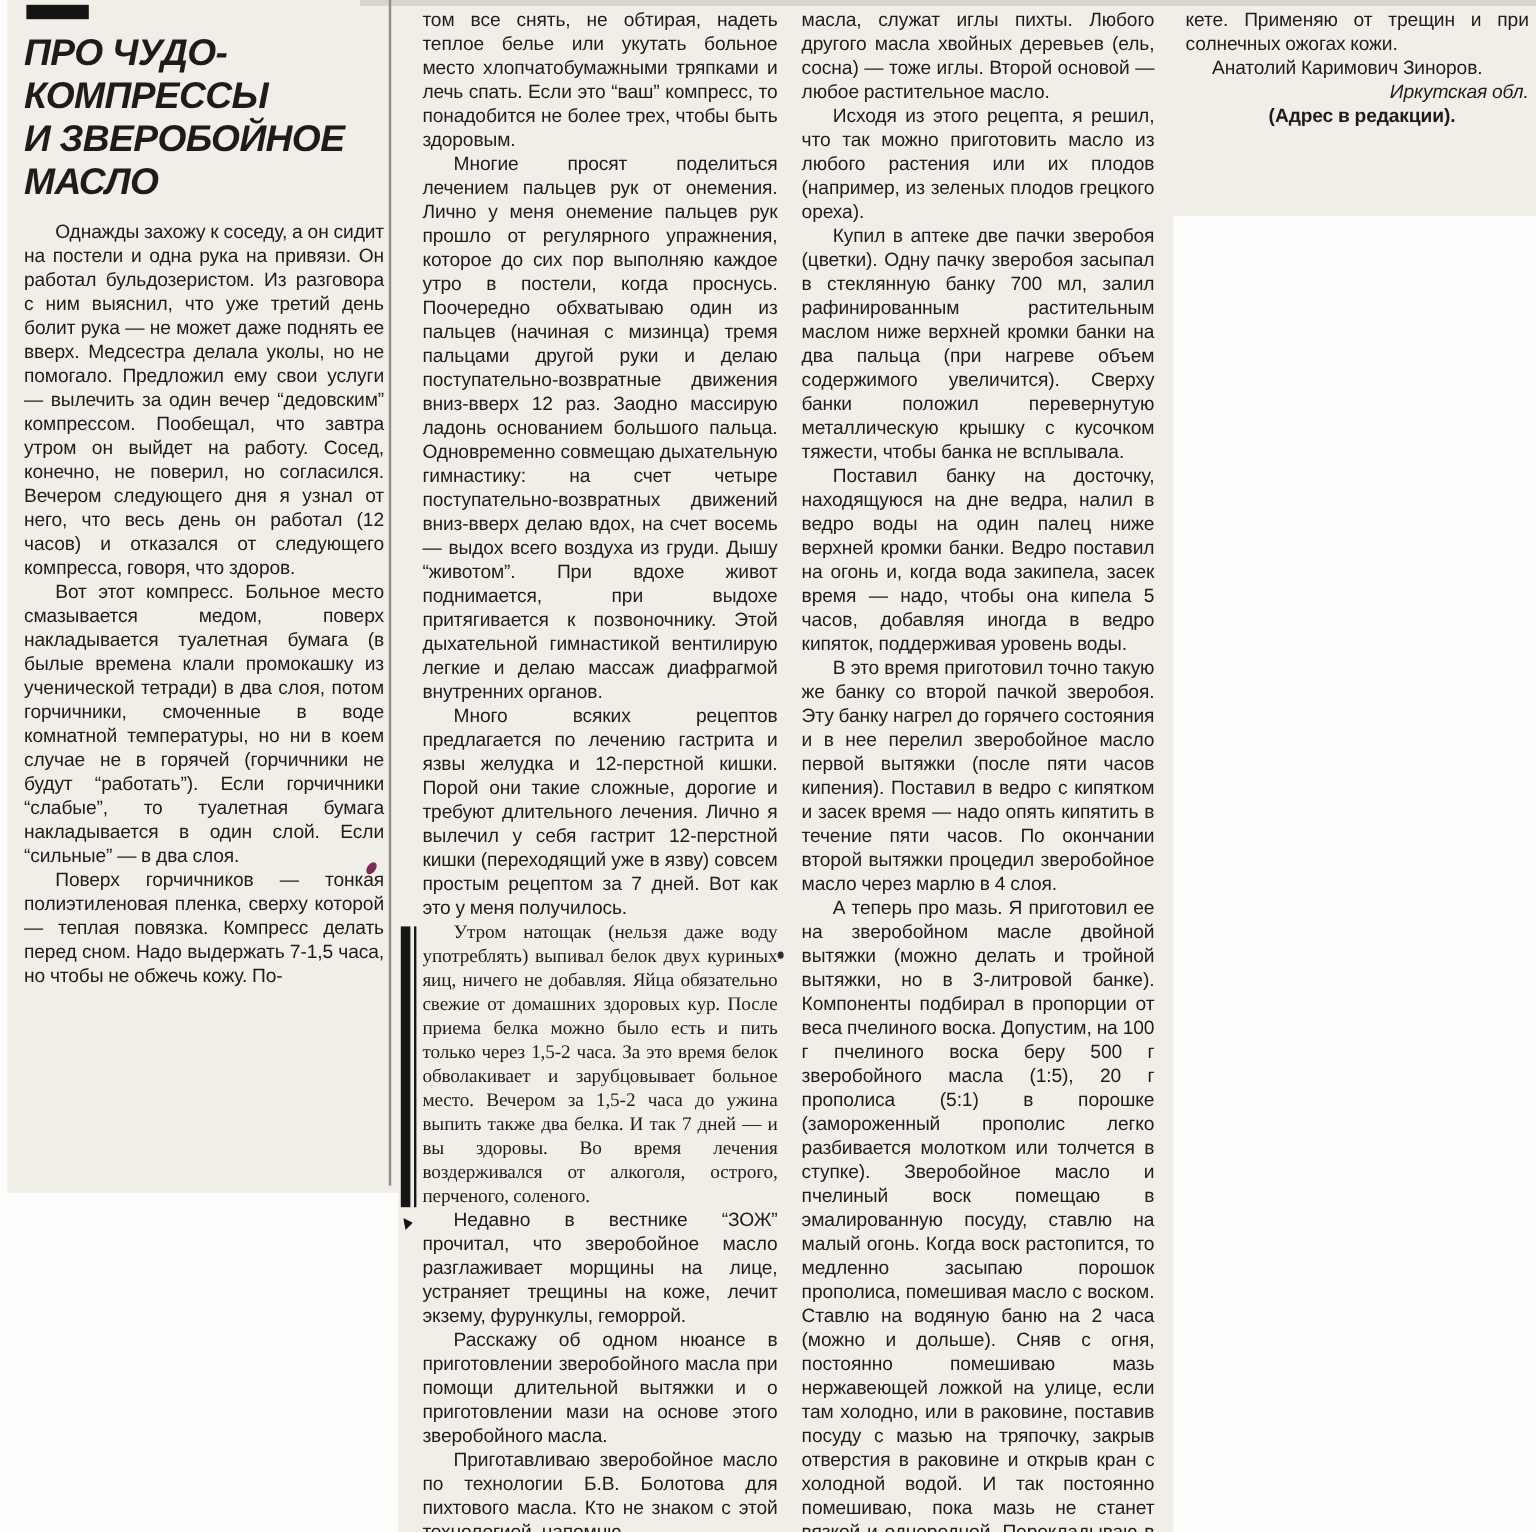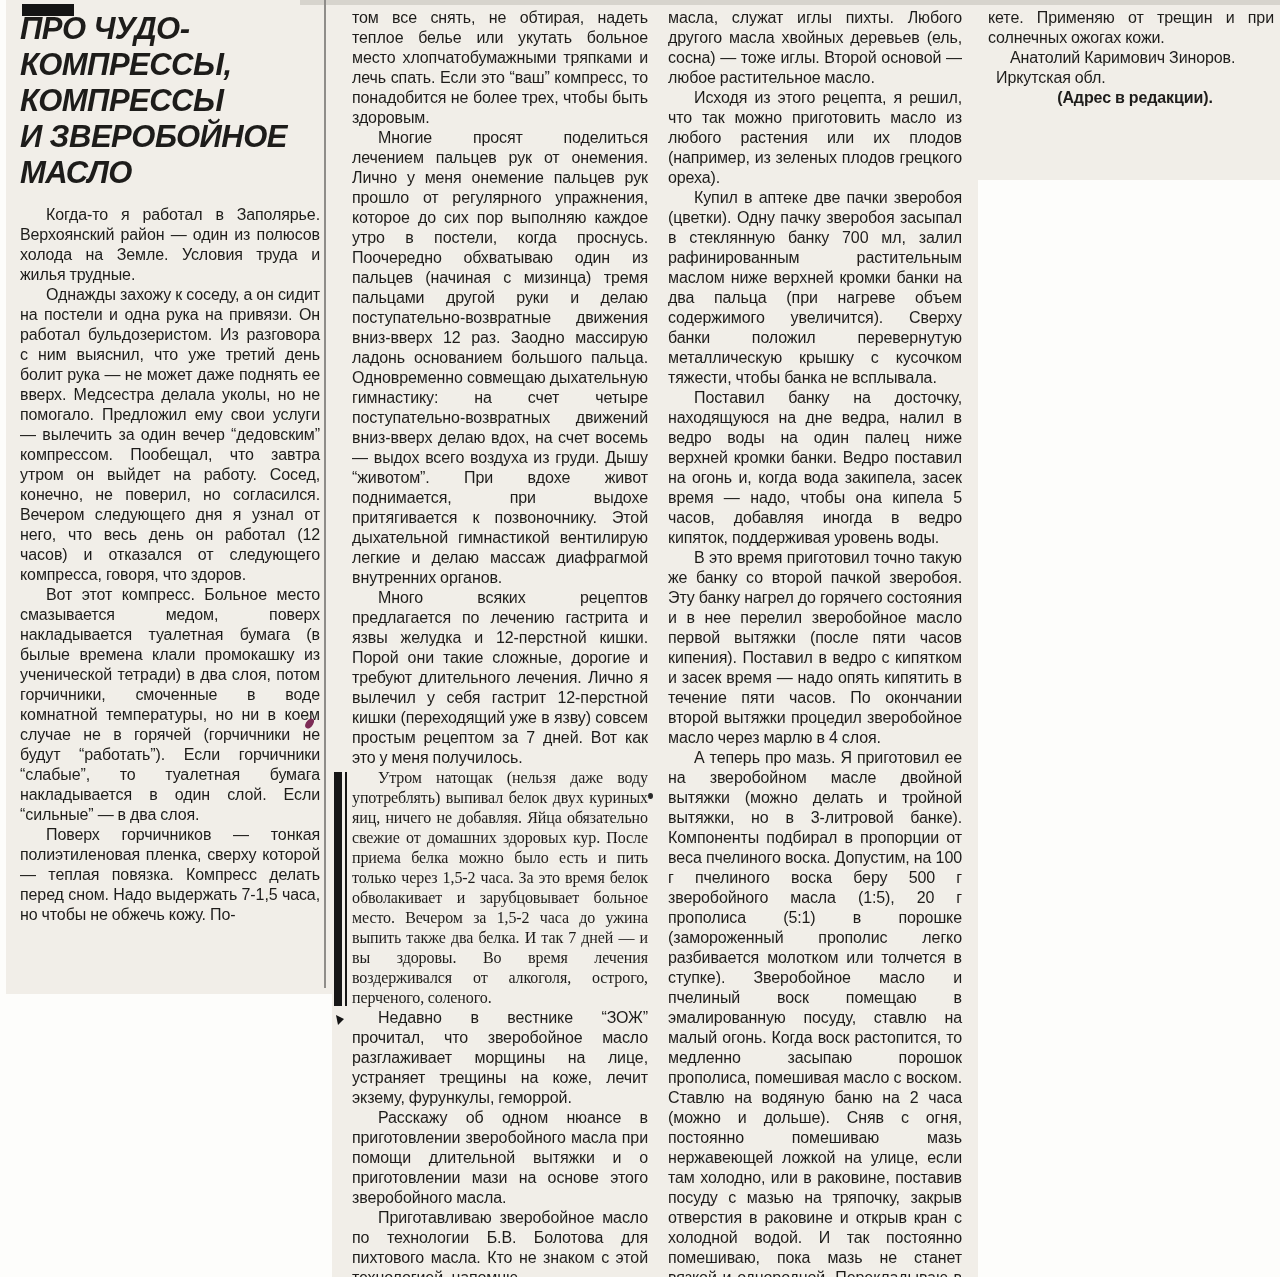--- a/index.html
+++ b/index.html
@@ -11,21 +11,21 @@
   }
   .paper { position:absolute; background:#f1eee8; }
   .paper-a { left:6px;   top:0; width:326px; height:994px;  border-right:1px solid #e2dfd8; }
   .paper-b { left:332px; top:0; width:646px; height:1277px; }
   .paper-c { left:978px; top:0; width:302px; height:180px; }
   .edge-strip { position:absolute; left:300px; top:0; width:980px; height:5px; background:#c9c6bf; opacity:.65; }
   .clip-mark { position:absolute; left:22px; top:4px; width:52px; height:12px; background:#141414; }
   .rule-v { position:absolute; left:324px; top:0; width:2px; height:988px; background:#8f8d89; }
 
   .col { position:absolute; text-align:justify; font-size:16px; line-height:20px; letter-spacing:-0.1px; word-spacing:-0.3px; }
-  .col1 { left:20px;  top:3px; width:300px; }
+  .col1 { left:20px;  top:18px; width:300px; }
   .col2 { left:352px; top:8px;  width:296px; }
   .col3 { left:668px; top:8px;  width:294px; }
   .col4 { left:988px; top:8px;  width:286px; }
 
   .title {
     margin:8px 0 14px 0;
     font-size:31px; line-height:36px;
     font-weight:bold; font-style:italic;
     letter-spacing:-0.5px; text-align:left;
   }
@@ -48,21 +48,21 @@
 
   
   .mark { position:relative; }
   .mark::before {
     content:""; position:absolute; left:-16px; top:7px;
     width:8px; height:10px; background:#141414;
     clip-path:polygon(0 0, 100% 40%, 25% 100%);
   }
 
   .s-author  { font-weight:normal; text-indent:22px; text-align:left; }
-  .s-region  { text-indent:8px;  text-align:left; }
+  .s-region  { text-indent:8px;  text-align:right;font-style:italic; }
   .s-address { font-weight:bold; text-indent:8px; text-align:center; }
 
   .artifact-magenta {
     position:absolute; left:306px; top:718px; width:7px; height:11px;
     background:#7d2c56; border-radius:60% 40% 55% 45%; transform:rotate(28deg);
   }
   .artifact-dot {
     position:absolute; left:648px; top:793px; width:5px; height:6px;
     background:#2a2a2a; border-radius:50%;
   }
@@ -75,27 +75,25 @@
   <div class="paper paper-a"></div>
   <div class="paper paper-b"></div>
   <div class="paper paper-c"></div>
   <div class="edge-strip"></div>
   <div class="clip-mark"></div>
   <div class="rule-v"></div>
 
   <div class="col col1">
     <h1 class="title">
       <span>ПРО ЧУДО-</span>
-      <span>КОМПРЕССЫ,</span>
       <span>КОМПРЕССЫ</span>
       <span>И ЗВЕРОБОЙНОЕ</span>
       <span>МАСЛО</span>
     </h1>
     <div class="paras">
-        <p class="para">Когда-то я работал в Заполярье. Верхоянский район — один из полюсов холода на Земле. Условия труда и жилья трудные.</p>
         <p class="para">Однажды захожу к соседу, а он сидит на постели и одна рука на привязи. Он работал бульдозеристом. Из разговора с ним выяснил, что уже третий день болит рука — не может даже поднять ее вверх. Медсестра делала уколы, но не помогало. Предложил ему свои услуги — вылечить за один вечер “дедовским” компрессом. Пообещал, что завтра утром он выйдет на работу. Сосед, конечно, не поверил, но согласился. Вечером следующего дня я узнал от него, что весь день он работал (12 часов) и отказался от следующего компресса, говоря, что здоров.</p>
         <p class="para">Вот этот компресс. Больное место смазывается медом, поверх накладывается туалетная бумага (в былые времена клали промокашку из ученической тетради) в два слоя, потом горчичники, смоченные в воде комнатной температуры, но ни в коем случае не в горячей (горчичники не будут “работать”). Если горчичники “слабые”, то туалетная бумага накладывается в один слой. Если “сильные” — в два слоя.</p>
         <p class="para">Поверх горчичников — тонкая полиэтиленовая пленка, сверху которой — теплая повязка. Компресс делать перед сном. Надо выдержать 7-1,5 часа, но чтобы не обжечь кожу. По-</p>
       </div>
   </div>
 
   <div class="col col2">
     <div class="paras">
         <p class="para noindent">том все снять, не обтирая, надеть теплое белье или укутать больное место хлопчатобумажными тряпками и лечь спать. Если это “ваш” компресс, то понадобится не более трех, чтобы быть здоровым.</p>
         <p class="para">Многие просят поделиться лечением пальцев рук от онемения. Лично у меня онемение пальцев рук прошло от регулярного упражнения, которое до сих пор выполняю каждое утро в постели, когда проснусь. Поочередно обхватываю один из пальцев (начиная с мизинца) тремя пальцами другой руки и делаю поступательно-возвратные движения вниз-вверх 12 раз. Заодно массирую ладонь основанием большого пальца. Одновременно совмещаю дыхательную гимнастику: на счет четыре поступательно-возвратных движений вниз-вверх делаю вдох, на счет восемь — выдох всего воздуха из груди. Дышу “животом”. При вдохе живот поднимается, при выдохе притягивается к позвоночнику. Этой дыхательной гимнастикой вентилирую легкие и делаю массаж диафрагмой внутренних органов.</p>

